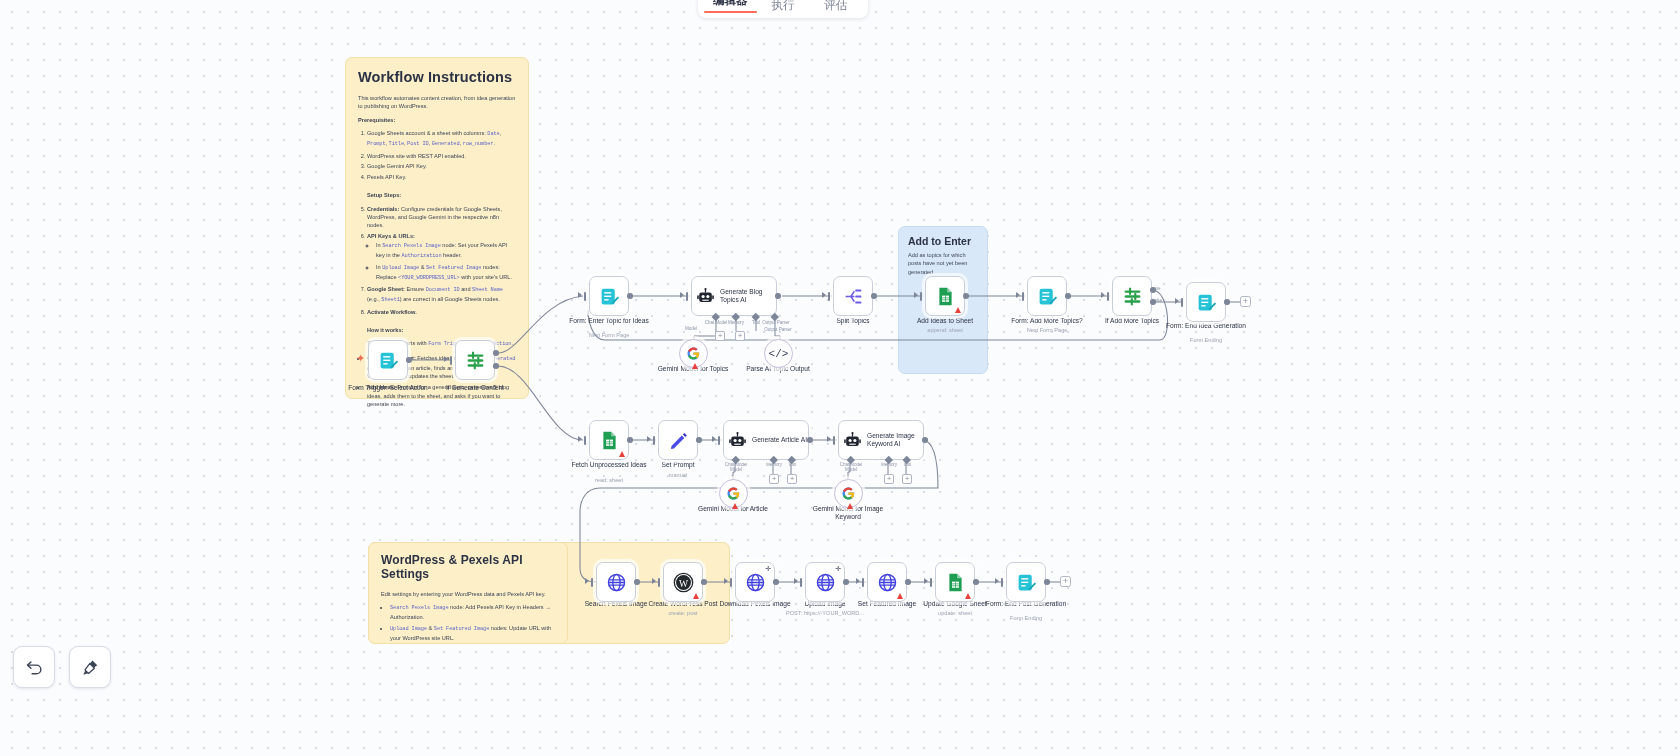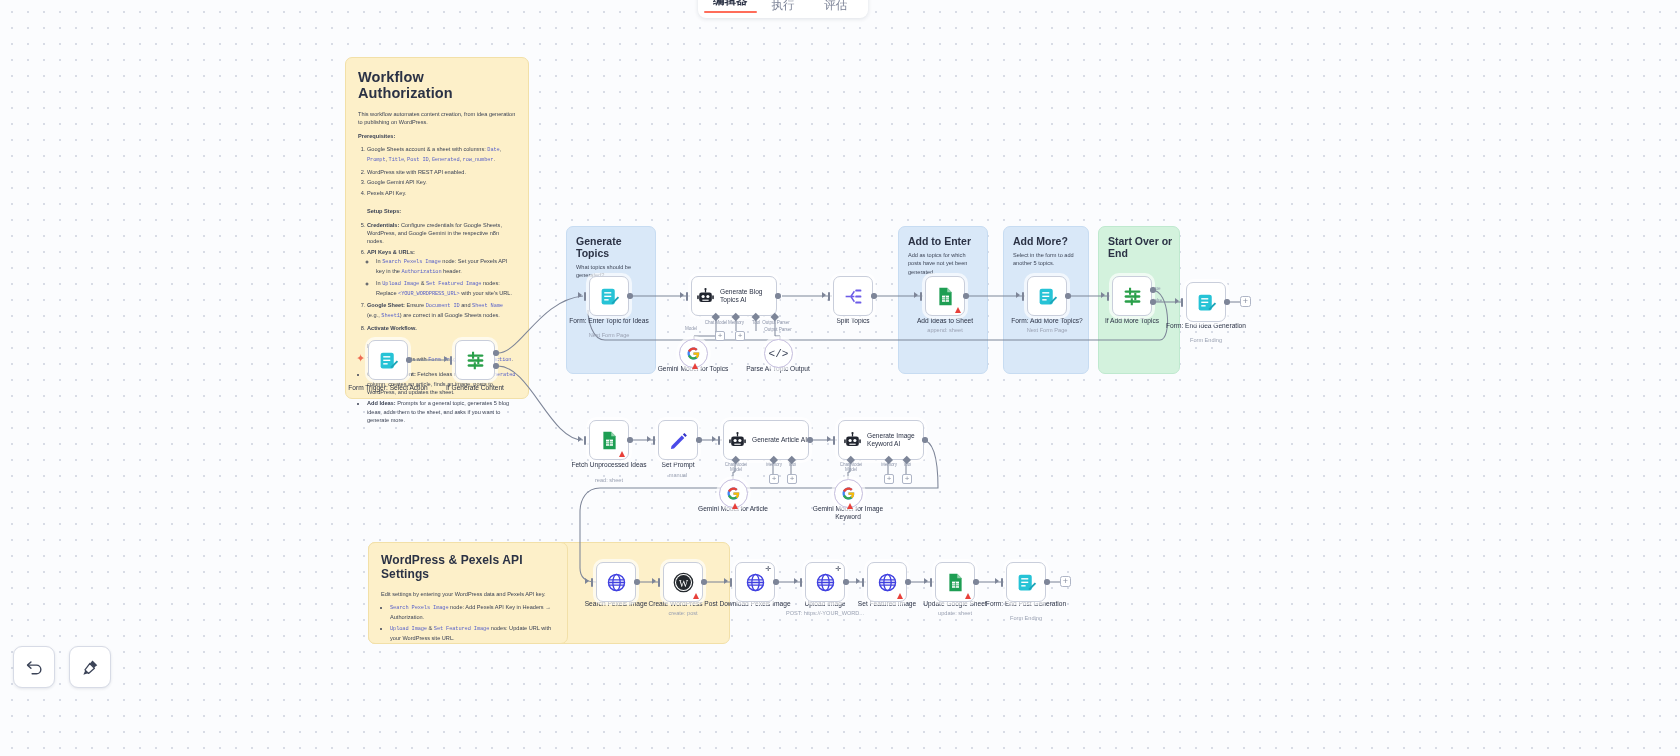--- a/index.html
+++ b/index.html
@@ -236,41 +236,30 @@
       <path d="M1046,582 L1060,582"></path>
     </g>
   </svg>
 
   <div id="tabbar">
     <div class="tab active">编辑器</div>
     <div class="tab">执行</div>
     <div class="tab">评估</div>
   </div>
 
-  <div class="group blue" style="left:566px; top:226px; width:90px; height:148px;">
-    <h3>Generate Topics</h3>
-    <div class="sub">What topics should be generated?</div>
-  </div>
 
   <div class="group blue" style="left:898px; top:226px; width:90px; height:148px;">
     <h3>Add to Enter</h3>
     <div class="sub">Add as topics for which posts have not yet been generated.</div>
   </div>
 
-  <div class="group blue" style="left:1003px; top:226px; width:86px; height:148px;">
-    <h3>Add More?</h3>
-    <div class="sub">Select in the form to add another 5 topics.</div>
-  </div>
-
-  <div class="group green" style="left:1098px; top:226px; width:82px; height:148px;">
-    <h3>Start Over or End</h3>
-  </div>
+
 
   <div class="sticky" style="left:345px; top:57px; width:184px; height:342px; padding:11px 12px;">
-    <h2>Workflow Authorization</h2>
+    <h2>Workflow Instructions</h2>
     <div class="body">
       <p>This workflow automates content creation, from idea generation to publishing on WordPress.</p>
       <p class="lbl">Prerequisites:</p>
       <ol>
         <li>Google Sheets account &amp; a sheet with columns: <code>Date</code>, <code>Prompt</code>, <code>Title</code>, <code>Post ID</code>, <code>Generated</code>, <code>row_number</code>.</li>
         <li>WordPress site with REST API enabled.</li>
         <li>Google Gemini API Key.</li>
         <li>Pexels API Key.</li>
       </ol>
       <div class="spacer"></div>

